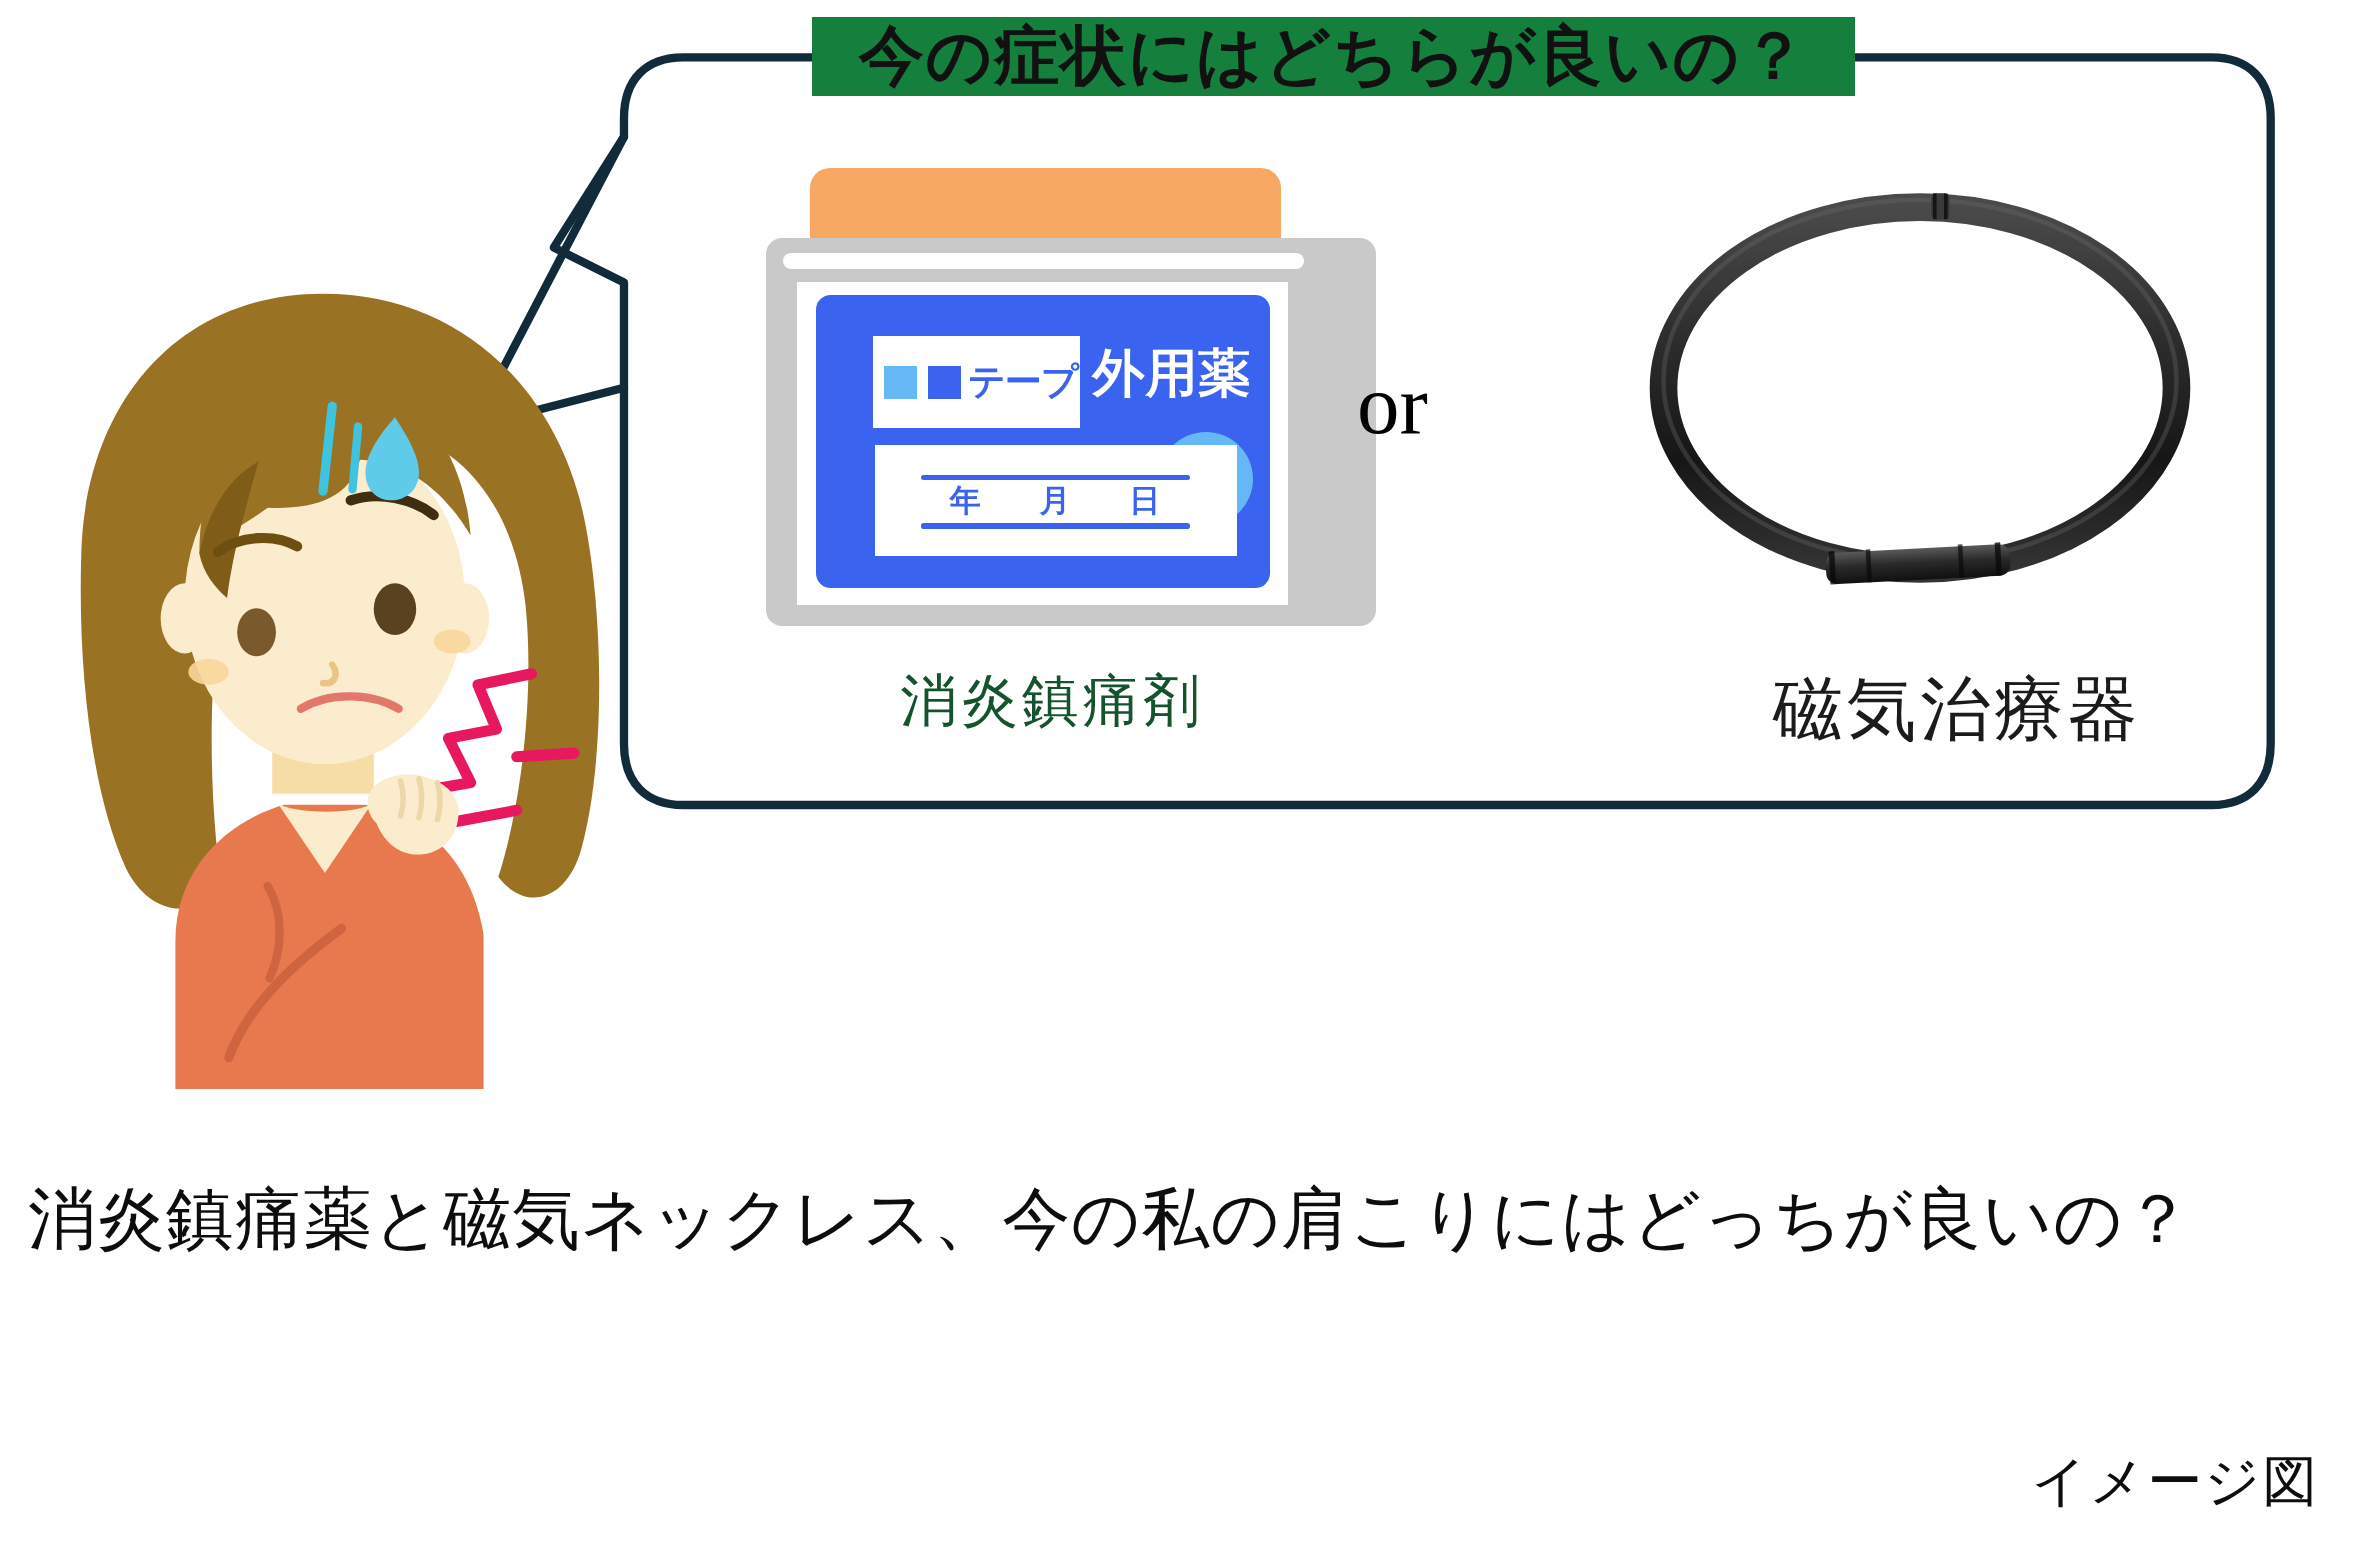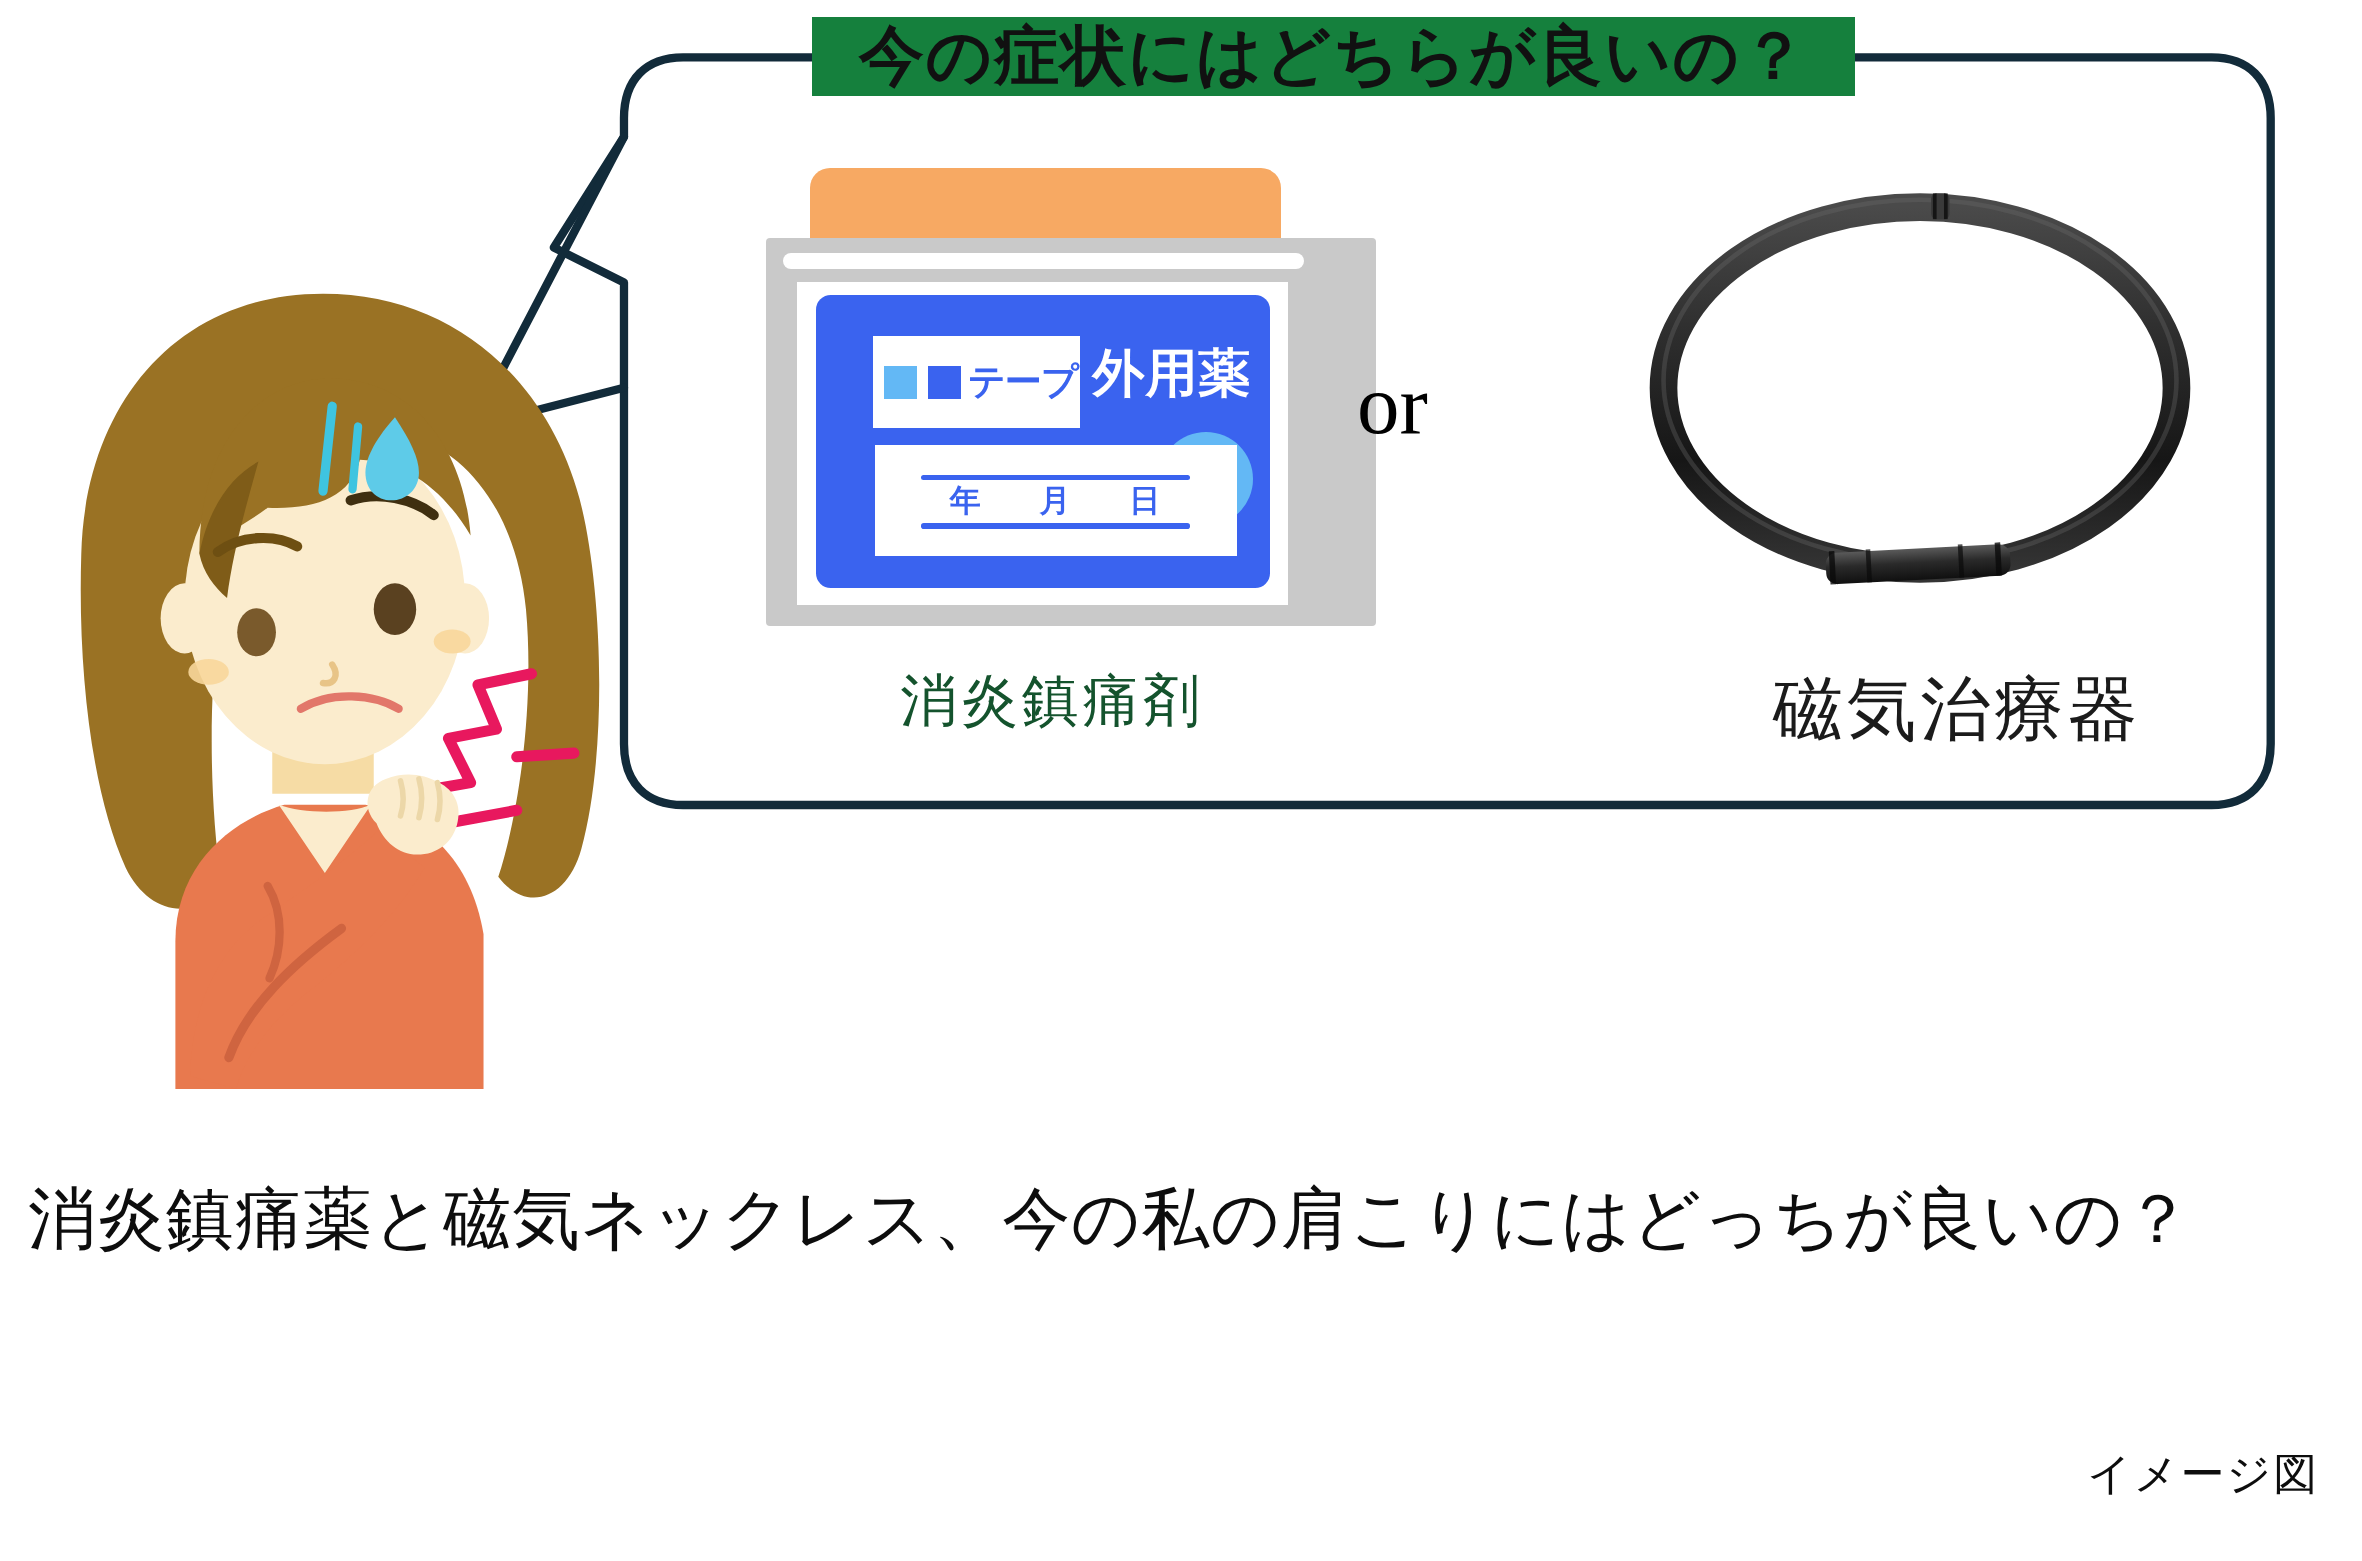--- a/index.html
+++ b/index.html
@@ -36,21 +36,21 @@
   }
 
   
   .medbox{position:absolute;left:766px;top:166px;width:554px;height:461px;}
   .med-flap{
     position:absolute;left:44px;top:1.8px;width:471px;height:111px;
     background:#f7a963;border-radius:20px 20px 0 0;
   }
   .med-outer{
     position:absolute;left:0;top:72px;width:610px;height:388px;
-    background:#c9c9c9;border-radius:4px;
+    background:#c9c9c9;border-radius:16px;
   }
   .med-topstripe{
     position:absolute;left:16.6px;top:14.8px;width:521px;height:16.6px;
     background:#ffffff;border-radius:8.3px;
   }
   .med-white{
     position:absolute;left:31px;top:44px;width:491px;height:323px;
     background:#ffffff;
   }
   .med-blue{
@@ -93,21 +93,21 @@
   
   .woman{position:absolute;left:37px;top:277px;width:572px;height:812px;}
 
   
   .caption{
     position:absolute;left:28px;top:1174px;width:2307px;
     font-size:68px;font-weight:500;color:#0d0d0d;letter-spacing:0.9px;white-space:nowrap;
   }
   .imagenote{
     position:absolute;right:44px;top:1445px;
-    font-size:44px;font-weight:500;color:#0d0d0d;letter-spacing:1.8px;
+    font-size:55px;font-weight:500;color:#0d0d0d;letter-spacing:1.8px;
   }
 </style>
 </head>
 <body>
 
 <div class="stage">
 
   <svg class="bubble-svg" viewBox="0 0 2560 1692">
 
     <path d="M 880 62

